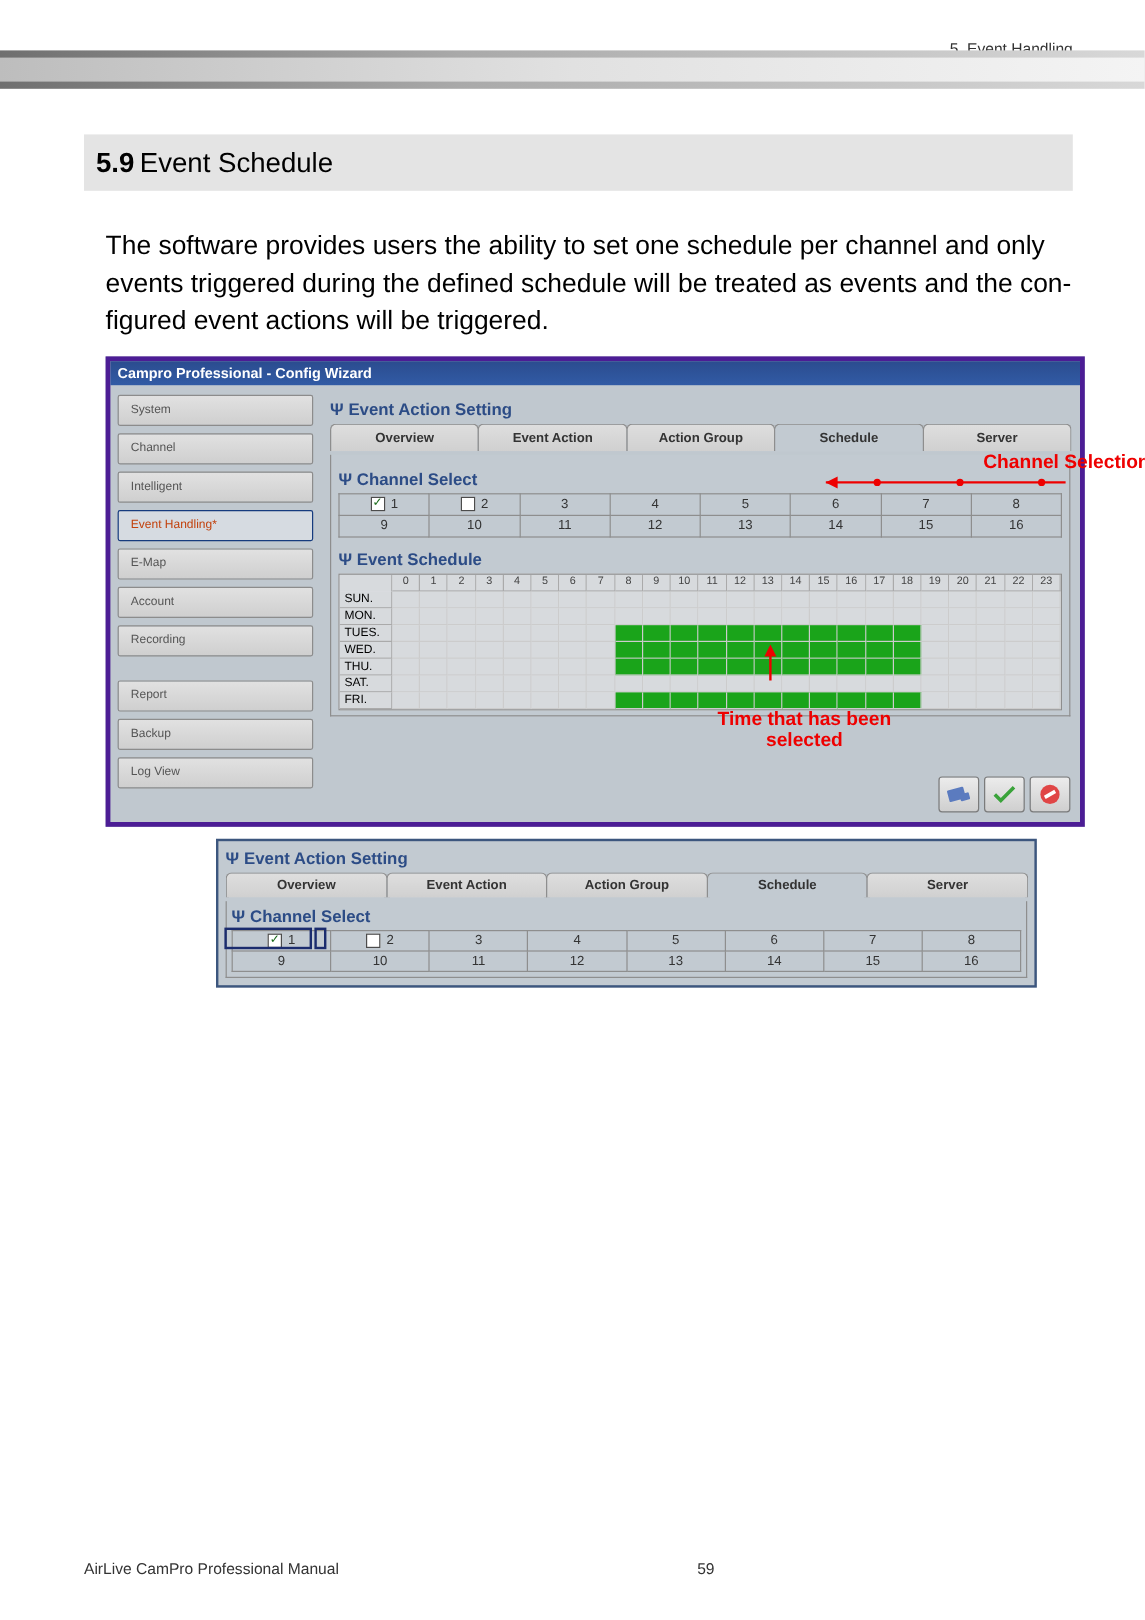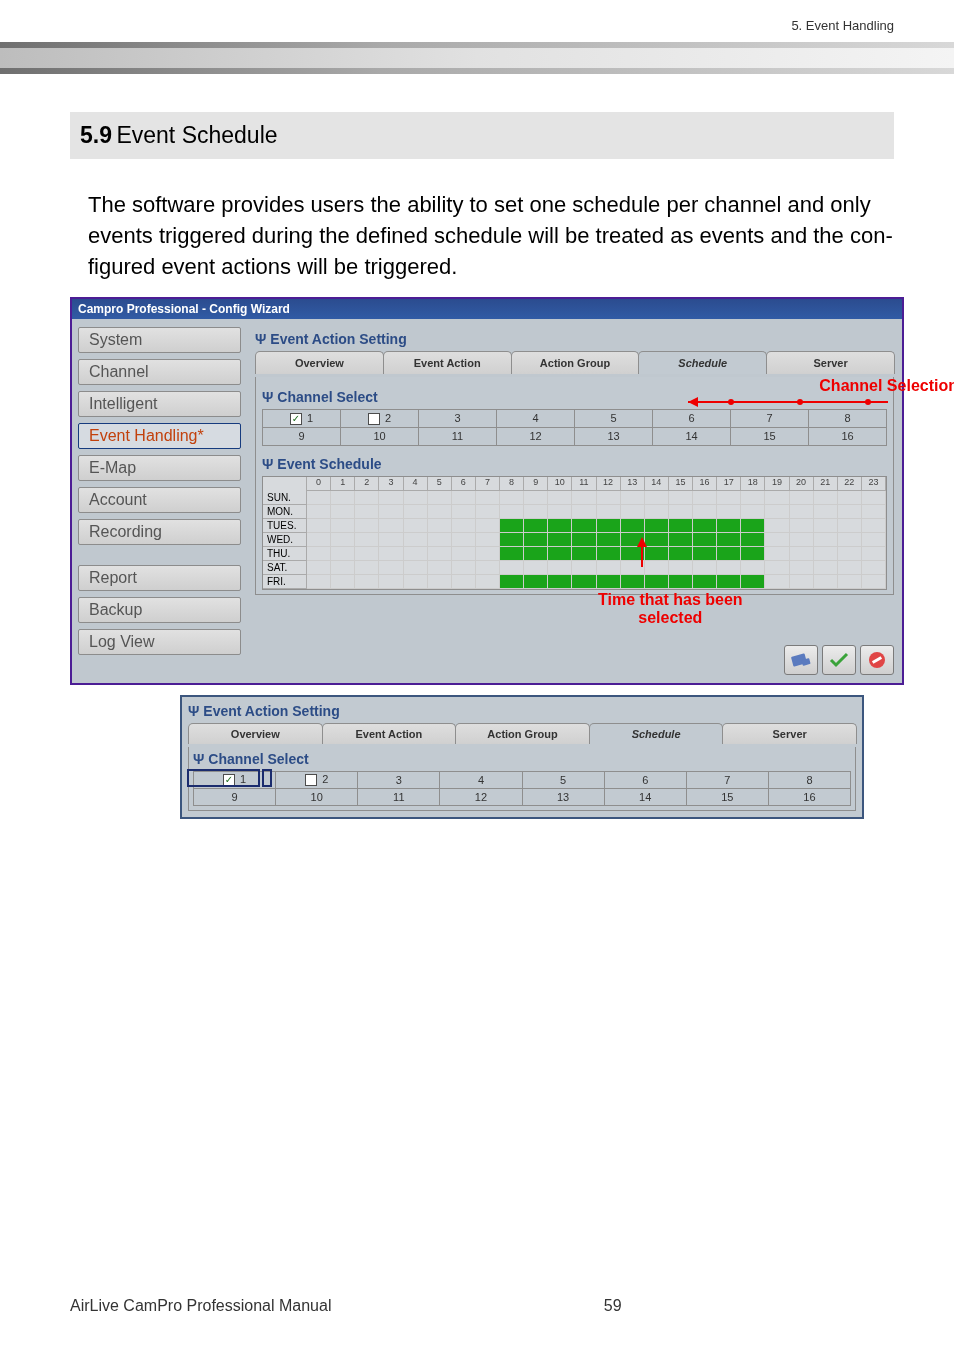--- a/index.html
+++ b/index.html
@@ -1,46 +1,46 @@
 <!DOCTYPE html>
 <html><head>
 <meta charset="utf-8">
 <style>
   * { box-sizing: border-box; margin: 0; padding: 0; }
   html, body { width: 954px; height: 1350px; background: #fff; font-family: Arial, sans-serif; }
   .page { padding: 30px 60px 0 70px; position: relative; }
 
-  .header-right { position: absolute; top: 18px; right: 60px; font-size: 13px; color: #333; }
+  .header-right { position: absolute; top: 33px; right: 60px; font-size: 13px; color: #333; }
   .logo-wrap { margin-top: 28px; margin-left: -30px; }
   .logo { width: 150px; height: 70px; display: inline-block; position: relative; }
 
   .banner { margin-top: 12px; height: 32px; background: linear-gradient(to right, #6f6f6f 0%, #a9a9a9 40%, #d8d8d8 100%); position: relative; margin-left:-70px; margin-right:-60px;}
   .banner::after { content:""; position:absolute; top:6px; bottom:6px; left:0; right:0; background:linear-gradient(to right, #bdbdbd 0%, #e1e1e1 50%, #f4f4f4 100%); }
 
   .section-title-bar { margin-top: 38px; background: #e4e4e4; padding: 10px 10px; }
   .section-title-bar .num { font-weight: bold; font-size: 23px; }
   .section-title-bar .ttl { font-size: 23px; }
 
   .para { margin-top: 30px; font-size: 22px; line-height: 1.42; padding-left: 18px; }
 
   
-  .app-outer { margin-top: 14px; border: 2px solid #4c1d95; background:#c0c8cf; position:relative; margin-right: -10px;}
+  .app-outer { margin-top: 14px; border: 4px solid #4c1d95; background:#c0c8cf; position:relative; margin-left:18px; margin-right: -10px;}
   .app-titlebar { background: linear-gradient(to bottom, #2b4c8f, #315ba5); color:#fff; font-size:12px; font-weight:bold; padding:3px 6px; }
   .app-body { display:flex; }
   .sidebar { width:175px; padding:8px 6px; }
-  .side-btn { height:26px; margin-bottom:6px; border:1px solid #8c8c8c; background:linear-gradient(to bottom,#e1e1e1,#cfcfcf); font-size:16px; color:#555; display:flex; align-items:center; padding-left:10px; border-radius:2px;}
+  .side-btn { height:26px; margin-bottom:6px; border:1px solid #8c8c8c; background:linear-gradient(to bottom,#e1e1e1,#cfcfcf); font-size:10px; color:#555; display:flex; align-items:center; padding-left:10px; border-radius:2px;}
   .side-btn.selected { border:1.5px solid #163b7e; color:#c2410c; background:#d6dbe1; }
   .side-gap { height:14px; }
 
   .content { flex:1; padding:6px 8px 60px 8px; position:relative; }
   .section-head { font-size:14px; font-weight:bold; color:#2c4c86; margin:6px 0 4px 0;}
   .section-head .psi { margin-right:4px; }
   .tabbar { display:flex; margin-bottom:3px; }
   .tab { flex:1; height:23px; border:1px solid #8e8e8e; border-bottom:none; background:linear-gradient(to bottom,#dedede,#d0d0d0); font-size:11px; display:flex; align-items:center; justify-content:center; color:#333; margin-right:-1px; border-top-left-radius:5px; border-top-right-radius:5px;font-weight:bold;}
-  .tab.active { background:#c2cad1; font-weight:bold;font-style:italic;}
+  .tab.active { background:#c2cad1; font-weight:bold;}
   .below-tabs { border:1px solid #8e8e8e; border-top:none; padding:6px 6px 4px 6px; background:#c2cad1;}
 
   .chan-grid { width:100%; border-collapse:collapse; table-layout:fixed; font-size:11px; color:#333;}
   .chan-grid td { border:1px solid #8e8e8e; height:18px; text-align:center; background:#c2cad1;}
   .chan-grid .cb { display:inline-block; width:12px; height:12px; border:1px solid #4c4c4c; background:#fff; margin-right:5px; vertical-align:middle;}
   .chan-grid .cb.chk::after{ content:"✓"; font-size:10px; color:#1b6b1b; position:relative; top:-2px;}
   .sched-table-wrap { border:1px solid #8e8e8e; background:#e1e4e7; overflow:hidden;}
   .sched-header-row { display:flex;}
   .day-col { width:44px; font-size:10px; text-align:left; padding-left:4px; border-right:1px solid #aaa; background:#d7dadd;}
   .hours { flex:1; display:grid; grid-template-columns:repeat(24,1fr);}
@@ -61,21 +61,21 @@
   .para2 { margin-top:28px; font-size:16.5px; line-height:1.4; padding-left:18px;}
 
   
   .mini { margin:10px 30px 0 110px; border:2px solid #3c567e; background:#c2cad1; padding:6px 6px 6px 6px;}
   .mini .section-head { margin:0 0 4px 0;}
   .mini .tabbar .tab{height:21px;}
   .mini .chan-grid td{height:17px;}
   .mini-wrap{position:relative;}
   .mini-highlight{position:absolute; border:2px solid #1b2c6e;}
 
-  .footer { position:absolute; bottom:35px; left:70px; right:60px; display:flex; font-size:16px; color:#333;}
+  .footer { position:absolute; bottom:35px; left:70px; right:60px; display:flex; font-size:13px; color:#333;}
 </style>
 </head>
 <body>
 
 <div class="page">
   <div class="header-right">5. Event Handling</div>
 
 
   <div class="banner"></div>
 

